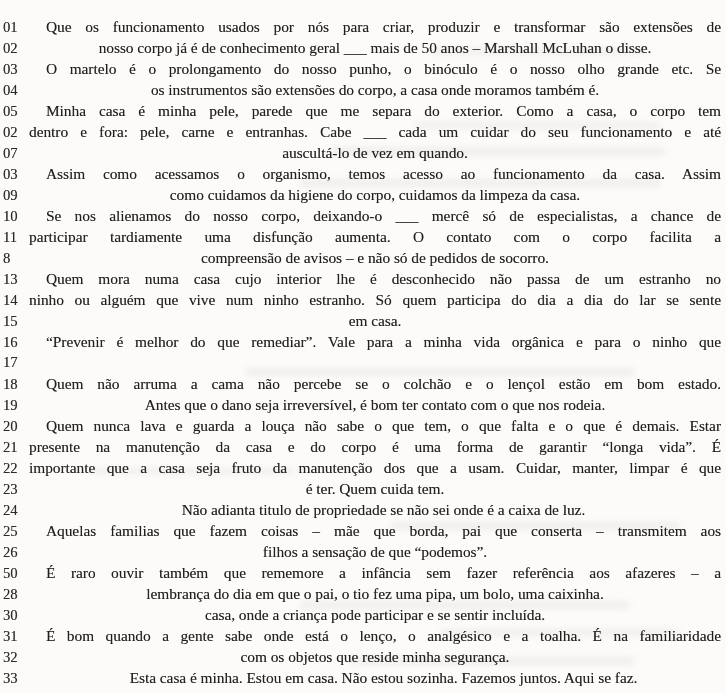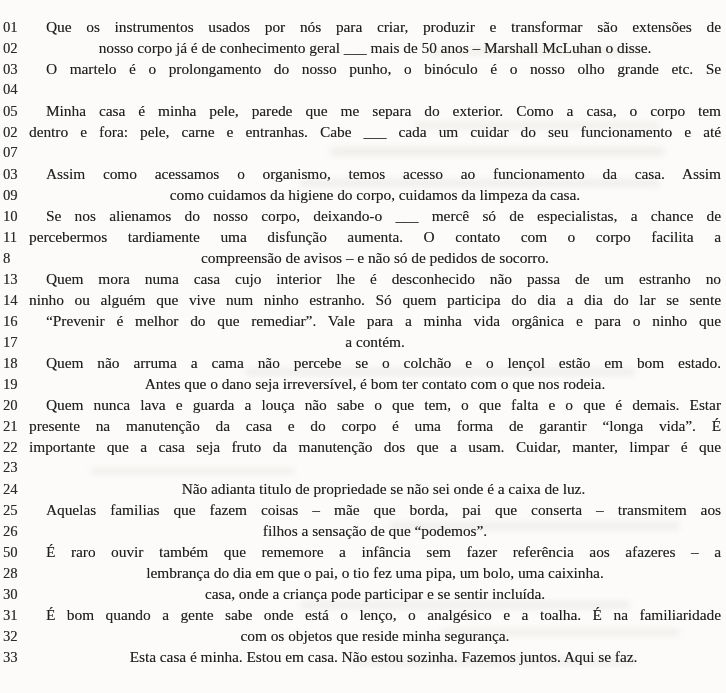--- a/index.html
+++ b/index.html
@@ -75,79 +75,84 @@
     <div class="smudge s5"></div>
     <div class="smudge s6"></div>
     <div class="smudge s7"></div>
     <div class="smudge s8"></div>
     <div class="smudge s9"></div>
     <div class="smudge s10"></div>
   </div>
   <div id="lines" class="lines">
       <div class="line-row">
         <span class="line-num">01</span>
-        <span class="line-text indent justify">Que os instrumentos usados por nós para criar, produzir e transformar são extensões de</span>
+        <span class="line-text indent justify">Que os funcionamento usados por nós para criar, produzir e transformar são extensões de</span>
       </div>
       <div class="line-row">
         <span class="line-num">02</span>
         <span class="line-text">nosso corpo já é de conhecimento geral ___ mais de 50 anos – Marshall McLuhan o disse.</span>
       </div>
       <div class="line-row">
         <span class="line-num">03</span>
         <span class="line-text indent justify">O martelo é o prolongamento do nosso punho, o binóculo é o nosso olho grande etc. Se</span>
       </div>
       <div class="line-row">
         <span class="line-num">04</span>
+        <span class="line-text">os instrumentos são extensões do corpo, a casa onde moramos também é.</span>
       </div>
       <div class="line-row">
         <span class="line-num">05</span>
         <span class="line-text indent justify">Minha casa é minha pele, parede que me separa do exterior. Como a casa, o corpo tem</span>
       </div>
       <div class="line-row">
         <span class="line-num">02</span>
         <span class="line-text justify">dentro e fora: pele, carne e entranhas. Cabe ___ cada um cuidar do seu funcionamento e até</span>
       </div>
       <div class="line-row">
         <span class="line-num">07</span>
+        <span class="line-text">auscultá-lo de vez em quando.</span>
       </div>
       <div class="line-row">
         <span class="line-num">03</span>
         <span class="line-text indent justify">Assim como acessamos o organismo, temos acesso ao funcionamento da casa. Assim</span>
       </div>
       <div class="line-row">
         <span class="line-num">09</span>
         <span class="line-text">como cuidamos da higiene do corpo, cuidamos da limpeza da casa.</span>
       </div>
       <div class="line-row">
         <span class="line-num">10</span>
         <span class="line-text indent justify">Se nos alienamos do nosso corpo, deixando-o ___ mercê só de especialistas, a chance de</span>
       </div>
       <div class="line-row">
         <span class="line-num">11</span>
-        <span class="line-text justify">percebermos tardiamente uma disfunção aumenta. O contato com o corpo facilita a</span>
+        <span class="line-text justify">participar tardiamente uma disfunção aumenta. O contato com o corpo facilita a</span>
       </div>
       <div class="line-row">
         <span class="line-num">8</span>
         <span class="line-text">compreensão de avisos – e não só de pedidos de socorro.</span>
       </div>
       <div class="line-row">
         <span class="line-num">13</span>
         <span class="line-text indent justify">Quem mora numa casa cujo interior lhe é desconhecido não passa de um estranho no</span>
       </div>
       <div class="line-row">
         <span class="line-num">14</span>
         <span class="line-text justify">ninho ou alguém que vive num ninho estranho. Só quem participa do dia a dia do lar se sente</span>
       </div>
       <div class="line-row">
+        <span class="line-num">15</span>
+        <span class="line-text">em casa.</span>
+      </div>
+      <div class="line-row">
         <span class="line-num">16</span>
         <span class="line-text indent justify">“Prevenir é melhor do que remediar”. Vale para a minha vida orgânica e para o ninho que</span>
       </div>
       <div class="line-row">
         <span class="line-num">17</span>
-        <span class="line-text">a contém.</span>
       </div>
       <div class="line-row">
         <span class="line-num">18</span>
         <span class="line-text indent justify">Quem não arruma a cama não percebe se o colchão e o lençol estão em bom estado.</span>
       </div>
       <div class="line-row">
         <span class="line-num">19</span>
         <span class="line-text">Antes que o dano seja irreversível, é bom ter contato com o que nos rodeia.</span>
       </div>
       <div class="line-row">
@@ -157,20 +162,21 @@
       <div class="line-row">
         <span class="line-num">21</span>
         <span class="line-text justify">presente na manutenção da casa e do corpo é uma forma de garantir “longa vida”. É</span>
       </div>
       <div class="line-row">
         <span class="line-num">22</span>
         <span class="line-text justify">importante que a casa seja fruto da manutenção dos que a usam. Cuidar, manter, limpar é que</span>
       </div>
       <div class="line-row">
         <span class="line-num">23</span>
+        <span class="line-text">é ter. Quem cuida tem.</span>
       </div>
       <div class="line-row">
         <span class="line-num">24</span>
         <span class="line-text indent">Não adianta titulo de propriedade se não sei onde é a caixa de luz.</span>
       </div>
       <div class="line-row">
         <span class="line-num">25</span>
         <span class="line-text indent justify">Aquelas familias que fazem coisas – mãe que borda, pai que conserta – transmitem aos</span>
       </div>
       <div class="line-row">

